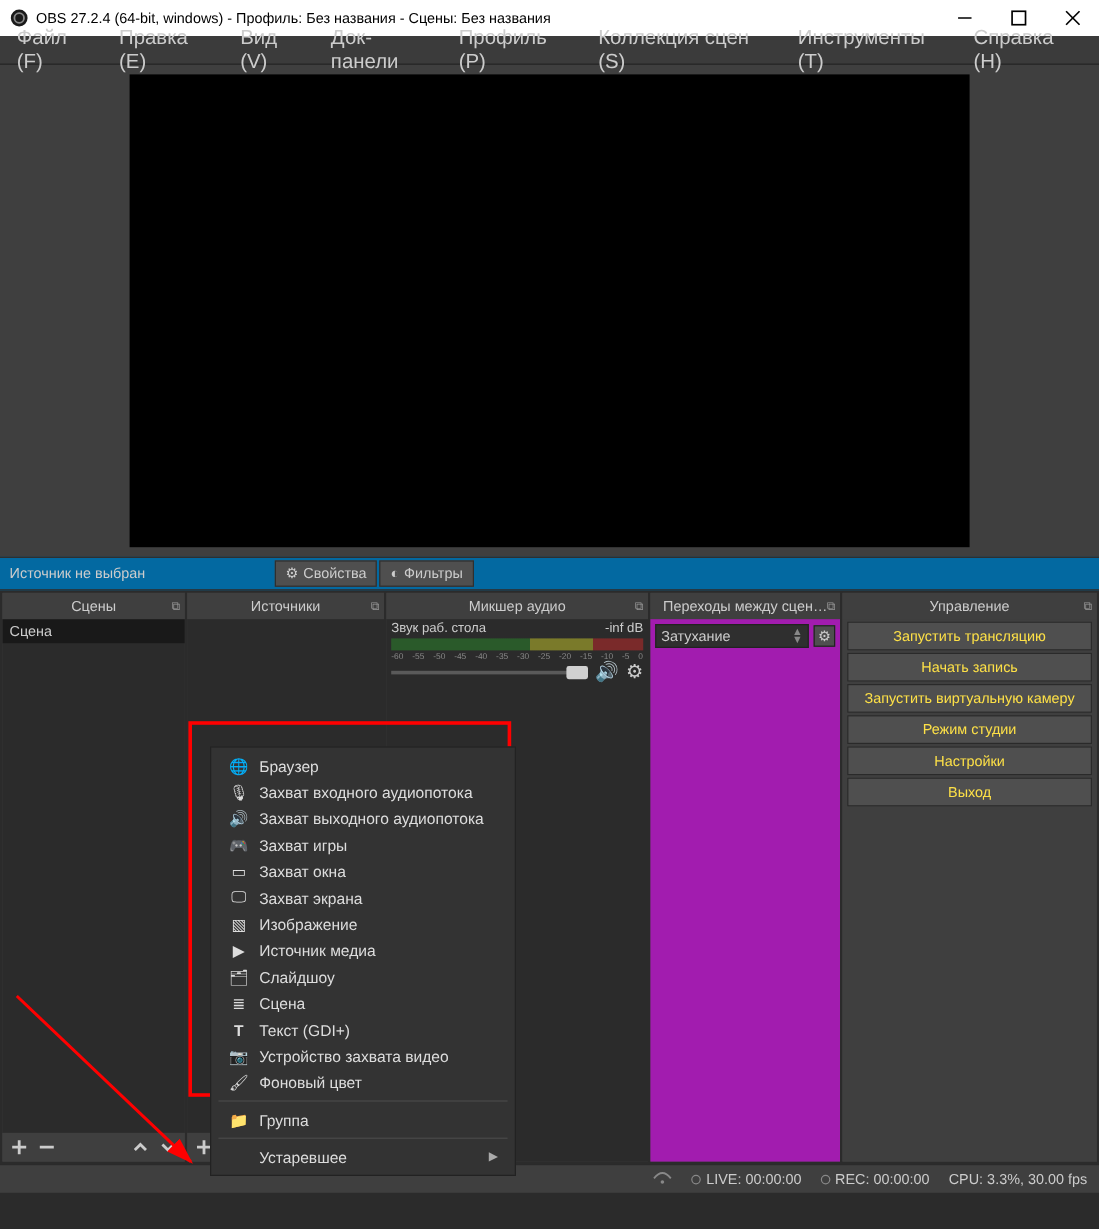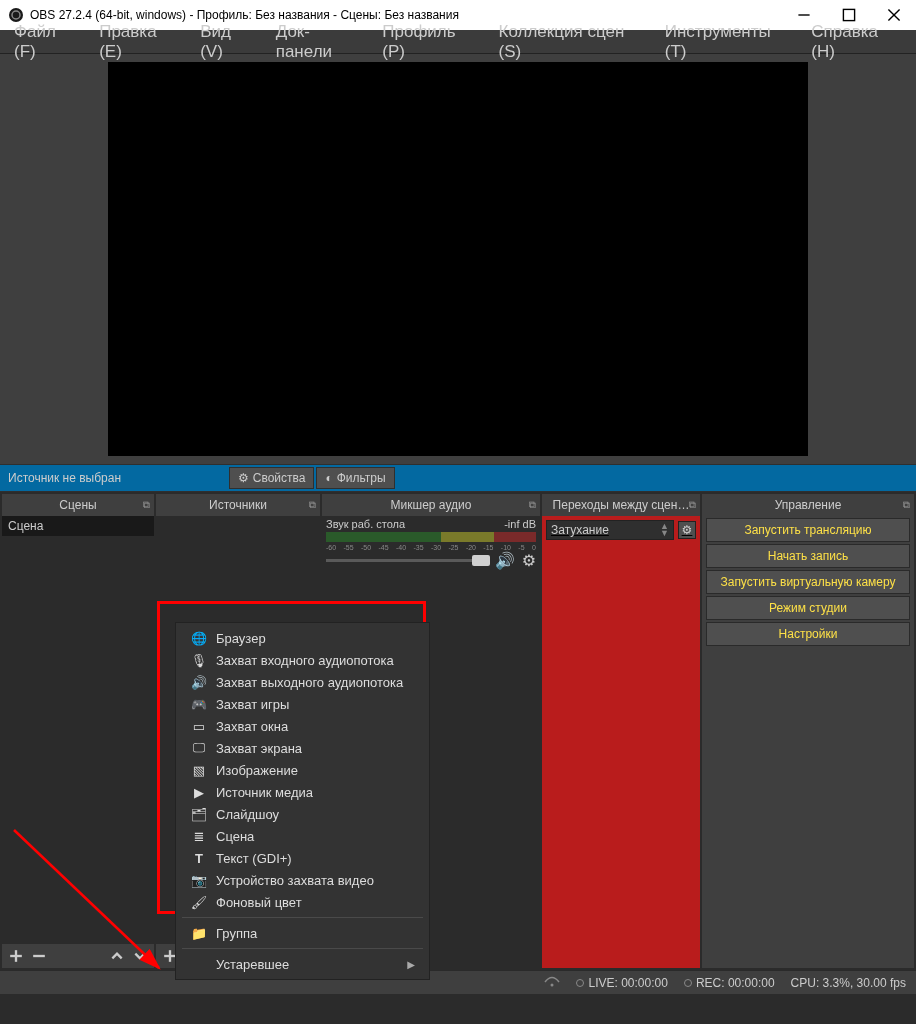--- a/index.html
+++ b/index.html
@@ -234,21 +234,21 @@
         </div>
       </div>
     </div>
   </div>
 
   <div class="dock dock-transitions">
     <div class="dock-header">
         <span>Переходы между сцен…</span>
         <span class="pop">⧉</span>
       </div>
-    <div class="dock-body" style="background:#b91c1c;text-decoration:underline;">
+    <div class="dock-body" style="background:#a21caf;">
       <div class="trans-row">
         <div class="trans-select">
           <span>Затухание</span>
           <span class="arrows">▲<br>▼</span>
         </div>
         <div class="trans-gear">⚙</div>
       </div>
     </div>
   </div>
 
@@ -256,20 +256,21 @@
     <div class="dock-header">
         <span>Управление</span>
         <span class="pop">⧉</span>
       </div>
     <div class="dock-body" style="background:#3f3f3f;">
       <div class="ctrl-btn">Запустить трансляцию</div>
       <div class="ctrl-btn">Начать запись</div>
       <div class="ctrl-btn">Запустить виртуальную камеру</div>
       <div class="ctrl-btn">Режим студии</div>
       <div class="ctrl-btn">Настройки</div>
+      <div class="ctrl-btn">Выход</div>
     </div>
   </div>
 
 </div>
 
 <div class="statusbar">
   <span>
     <svg width="16" height="12" viewBox="0 0 16 12">
         <path d="M1 7 Q8 -2 15 7" fill="none" stroke="#888" stroke-width="1.5"></path>
         <circle cx="8" cy="10" r="1.5" fill="#888"></circle>

